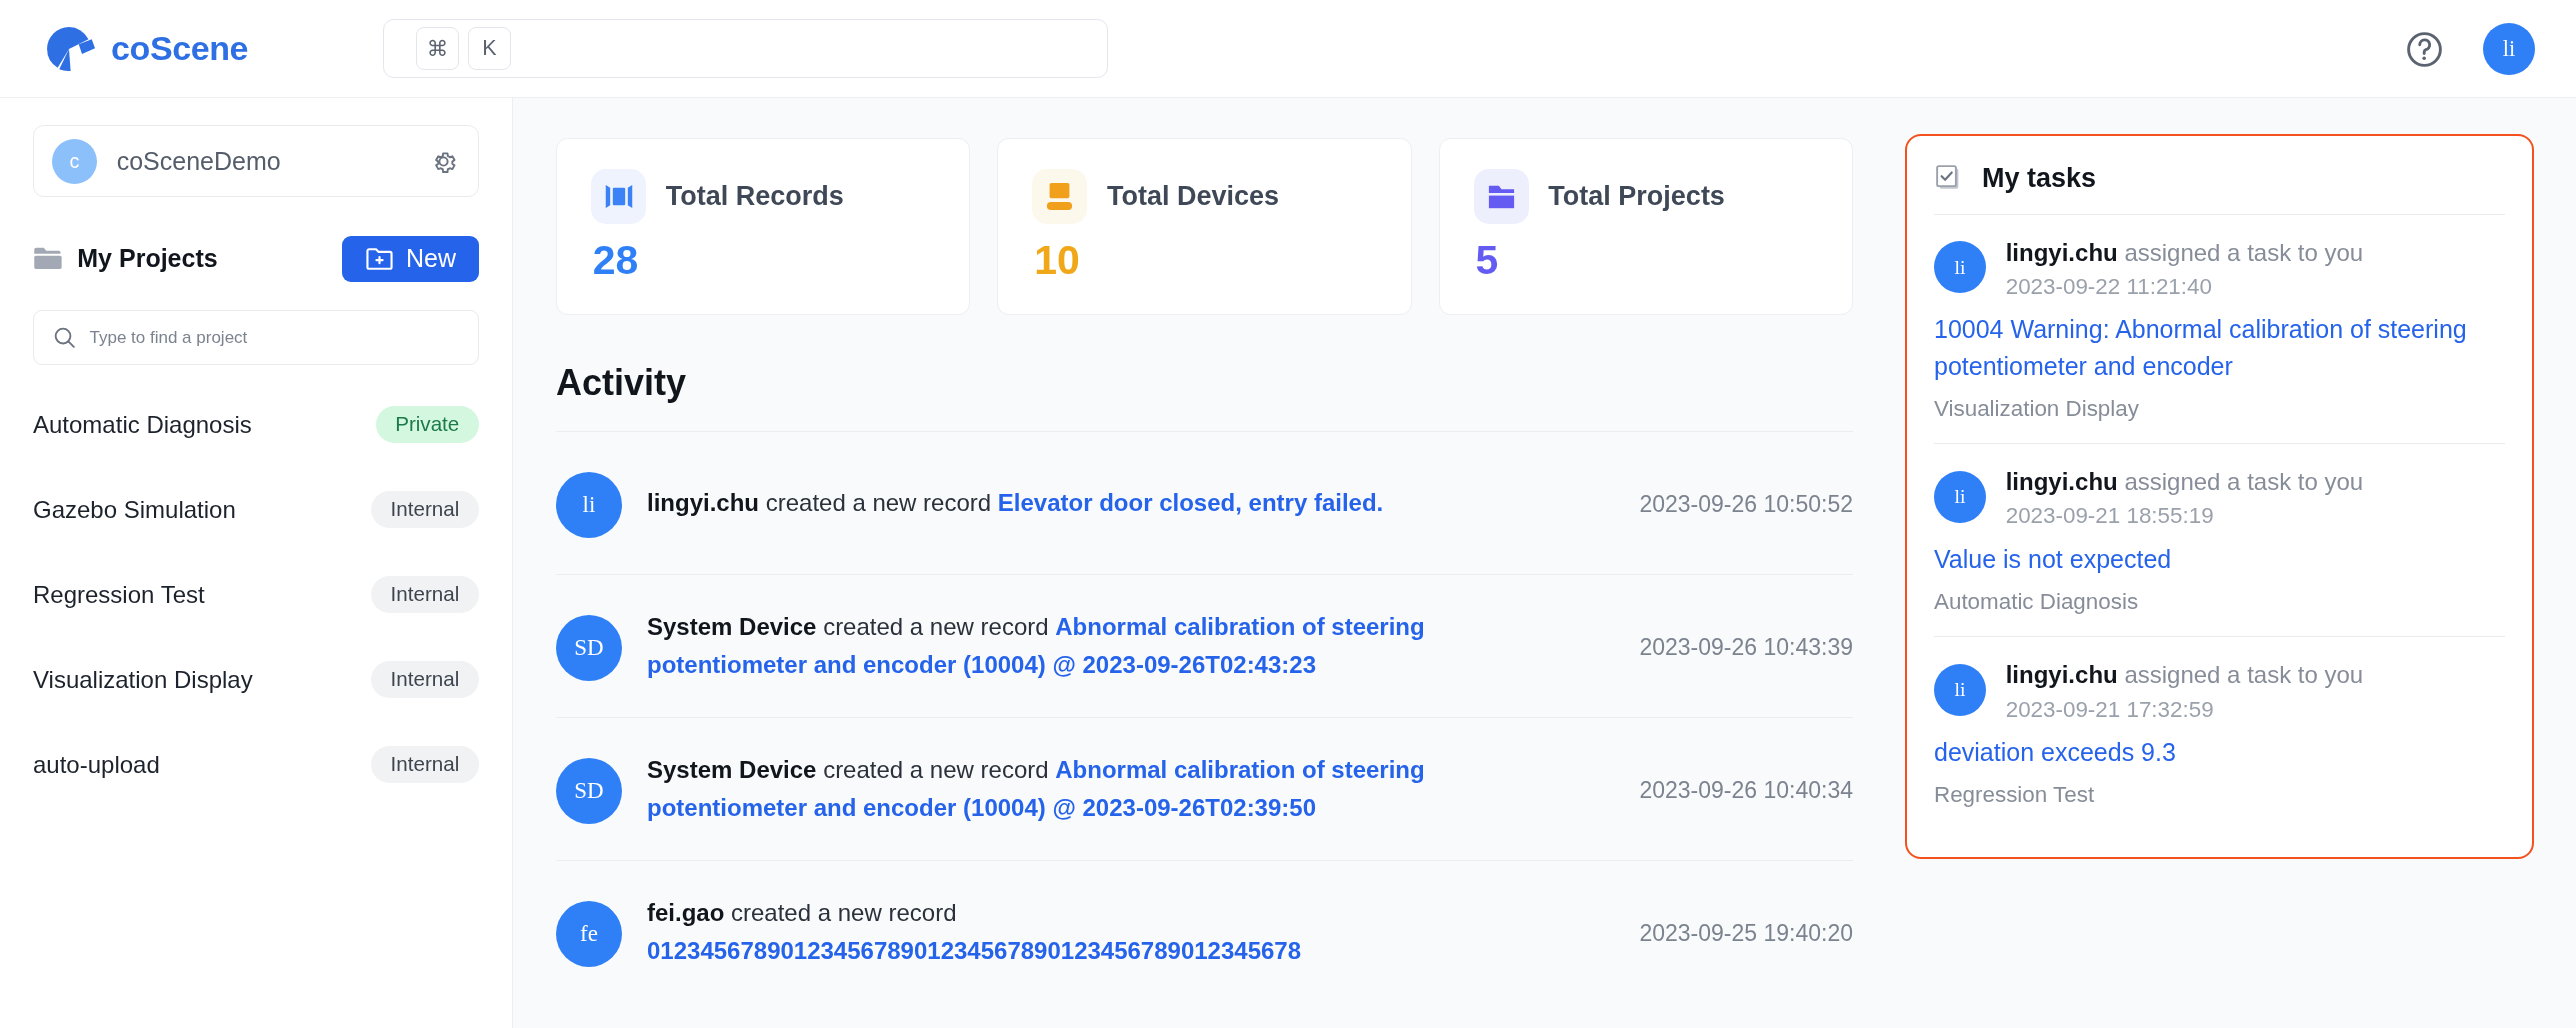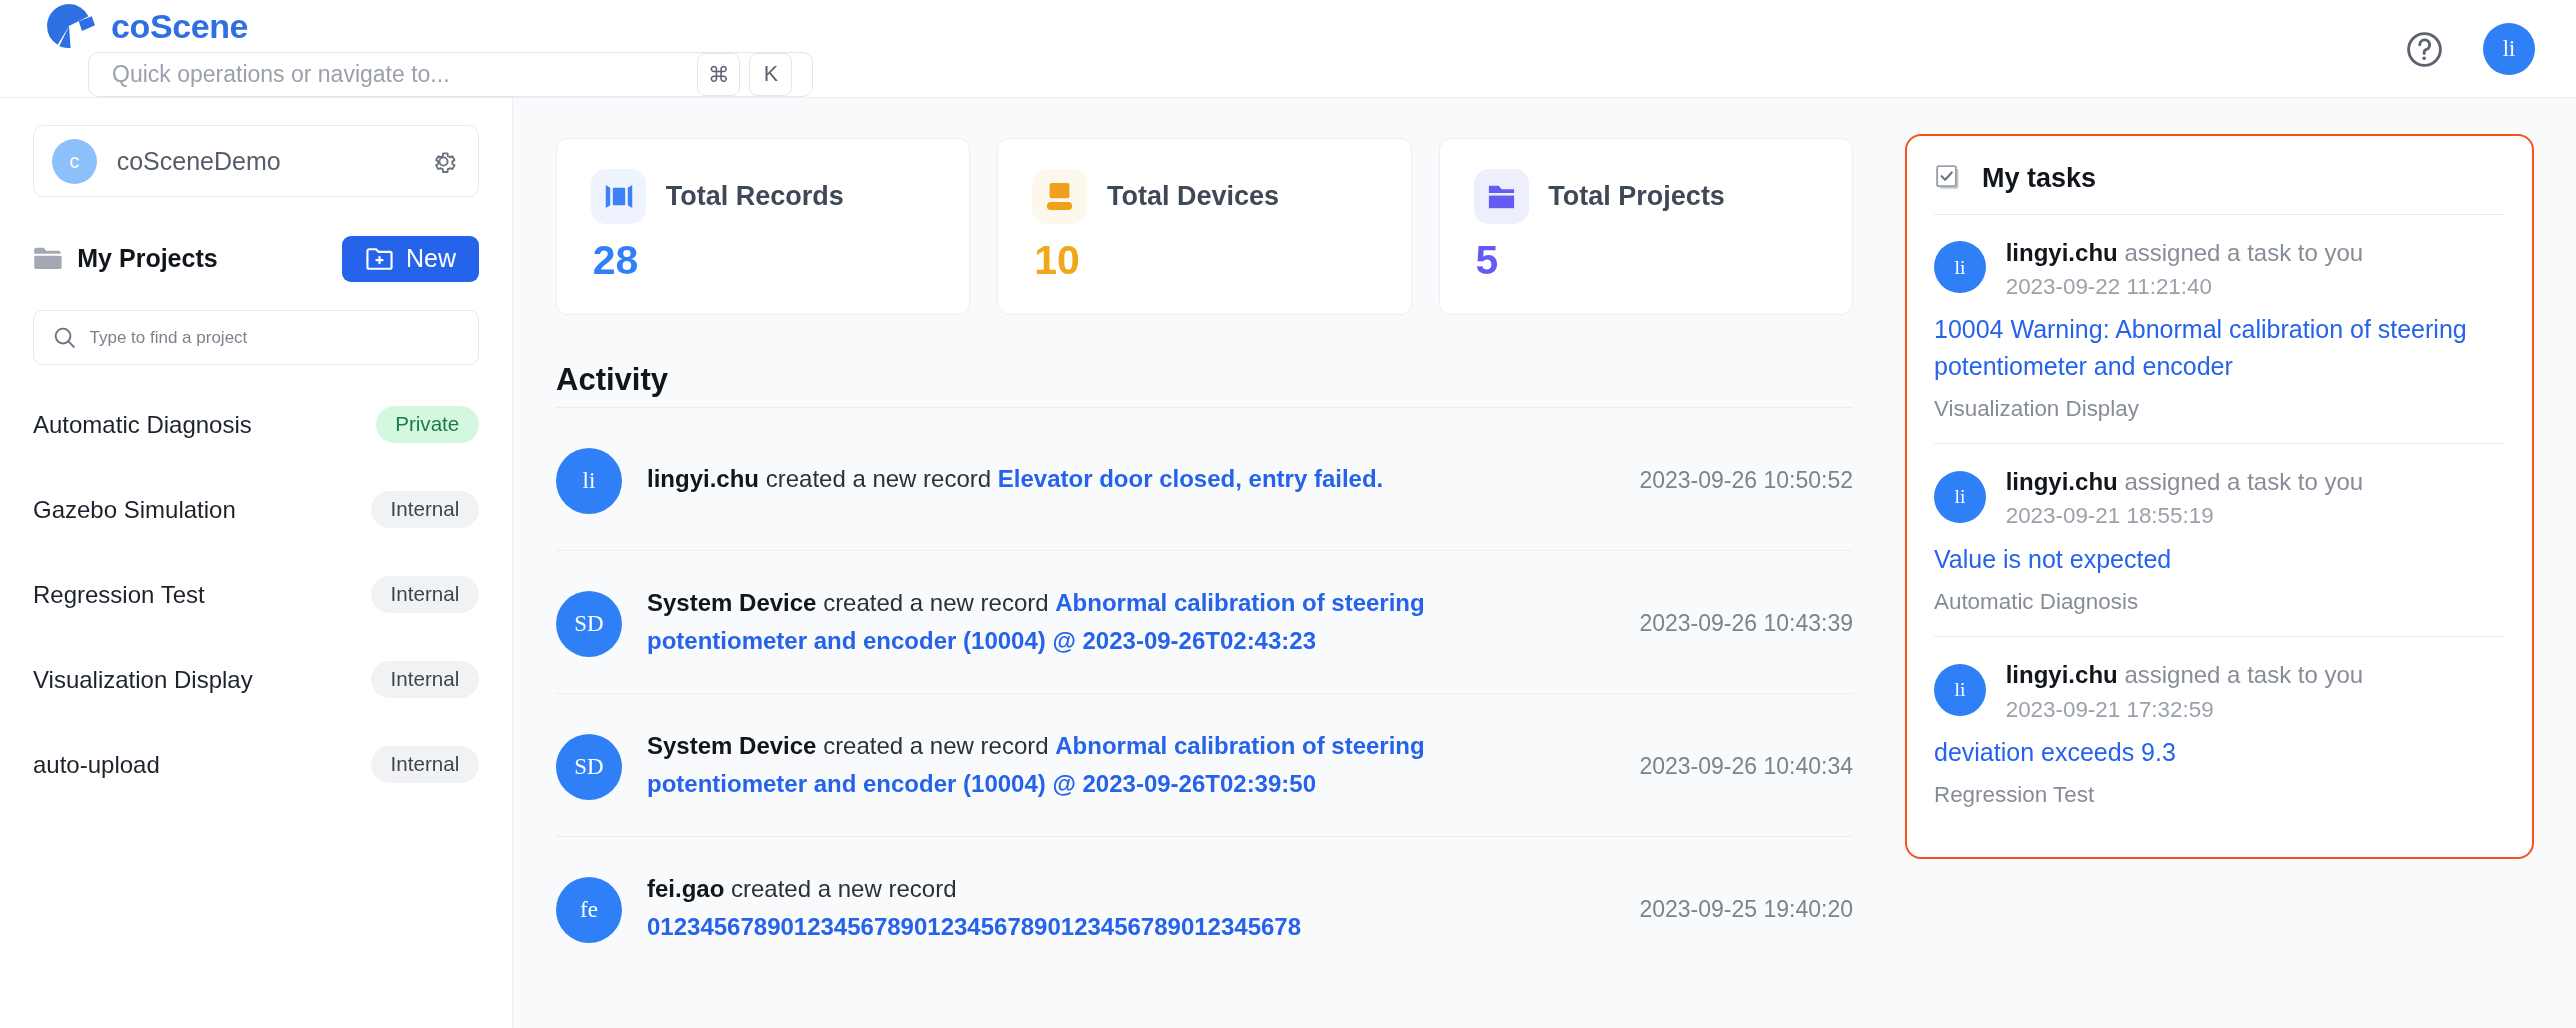--- a/index.html
+++ b/index.html
@@ -9,24 +9,24 @@
     font-family: "Liberation Sans", sans-serif;
     background: #ffffff;
     overflow: hidden;
   }
 
   
   .topbar {
     height: 98px;
     background: #ffffff;
     display: flex;
+    align-items: center;
     padding: 0 38px 0 43px;
     border-bottom: 0.9px solid #eceef1;
     position: relative;
-    flex-direction: column;
   }
   .brand { display: flex; align-items: center; gap: 16px; width: 295px; flex: 0 0 auto; }
   .brand-logo { width: 52px; height: 52px; display:block; }
   .brand-name {
     font-size: 34px; font-weight: bold; color: #2f6fe4; letter-spacing: -0.4px;
   }
 
   .searchbox {
     width: 725px; height: 59px;
     border: 0.9px solid #e3e6ea; border-radius: 10.7px;
@@ -132,21 +132,21 @@
   .ic-blue { background: #eef3fe; }
   .ic-amber { background: #fdf8ec; }
   .ic-indigo { background: #eeeffc; }
   .stat-title { font-size: 27px; font-weight: bold; color: #3f4856; }
   .stat-value { font-size: 41px; font-weight: bold; margin-top: 12.5px; margin-left: 1.8px; }
   .v-blue { color: #2f80f7; }
   .v-amber { color: #f0a818; }
   .v-indigo { color: #635bf2; }
 
   .activity-title {
-    font-size: 31px; font-weight: bold; color: #11151c; margin-bottom: 9px;
+    font-size: 36px; font-weight: bold; color: #11151c; margin-bottom: 27px;
   }
   .act-row {
     display: flex; align-items: flex-start; gap: 25px;
     border-top: 0.9px solid #ebedf0; padding: 30px 0 30px 0;
     min-height: 143px;
   }
   .act-avatar {
     width: 66px; height: 66px; border-radius: 50%;
     background: #2f80f7; color: #fff;
     display: flex; align-items: center; justify-content: center;
@@ -204,21 +204,20 @@
     <svg class="brand-logo" viewBox="0 0 64 64">
       <path d="M32 5 A27 27 0 0 0 5 32 A27 27 0 0 0 18 55 L32 32 Z" fill="#2f6fe4"></path>
       <path d="M32 5 A27 27 0 0 1 56 20 L32 32 Z" fill="#2f6fe4"></path>
       <path d="M20 57 A27 27 0 0 0 34 59 L32 32 Z" fill="#2f6fe4"></path>
       <path d="M44 26 L60 20 L64 31 L48 38 Z" fill="#2f6fe4"></path>
     </svg>
     <span class="brand-name">coScene</span>
   </div>
 
   <div class="searchbox">
-    <span class="search-placeholder">Quick operations or navigate to...</span>
     <span class="kbd">⌘</span>
     <span class="kbd">K</span>
   </div>
 
   <div class="topbar-right">
     <svg class="help-icon" viewBox="0 0 24 24">
       <circle cx="12" cy="12" r="9.3" fill="none" stroke="#5c6370" stroke-width="1.7"></circle>
       <path d="M9.2 9.2a2.9 2.9 0 1 1 3.6 2.9c-.7.3-1 .9-1 1.7v.5" fill="none" stroke="#5c6370" stroke-width="1.7" stroke-linecap="round"></path>
       <circle cx="11.8" cy="17.1" r="1.05" fill="#5c6370"></circle>
     </svg>

